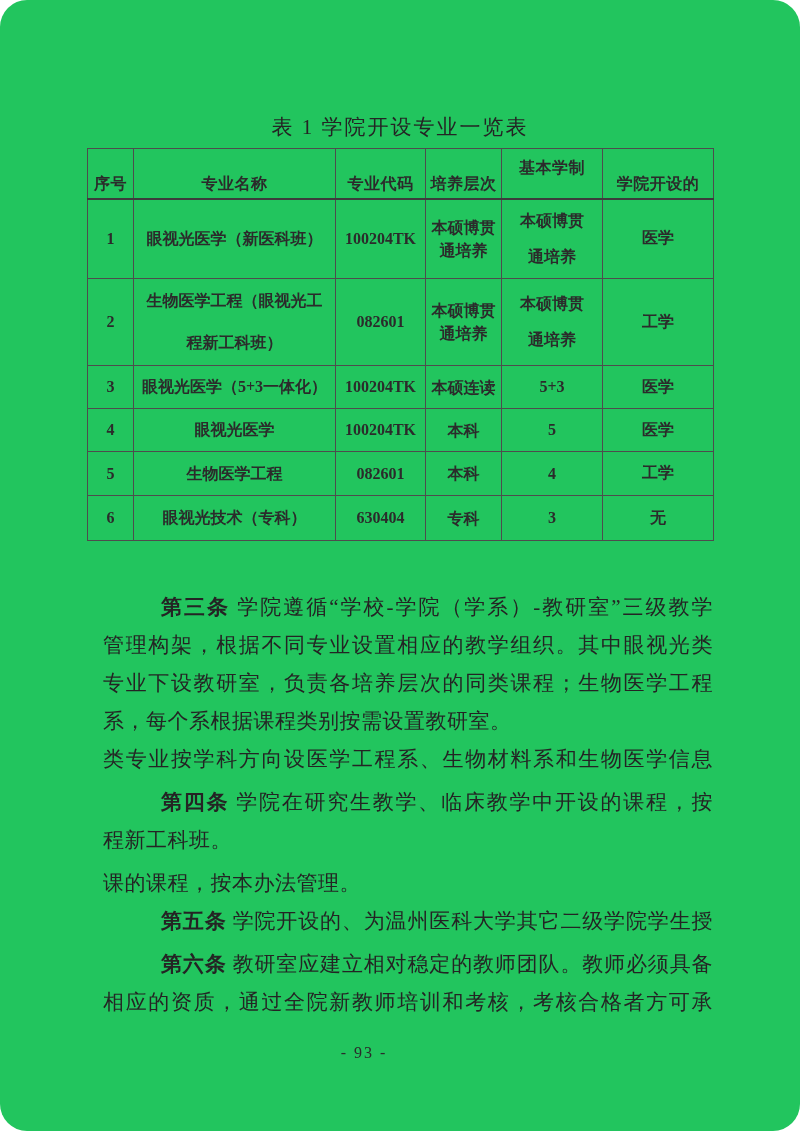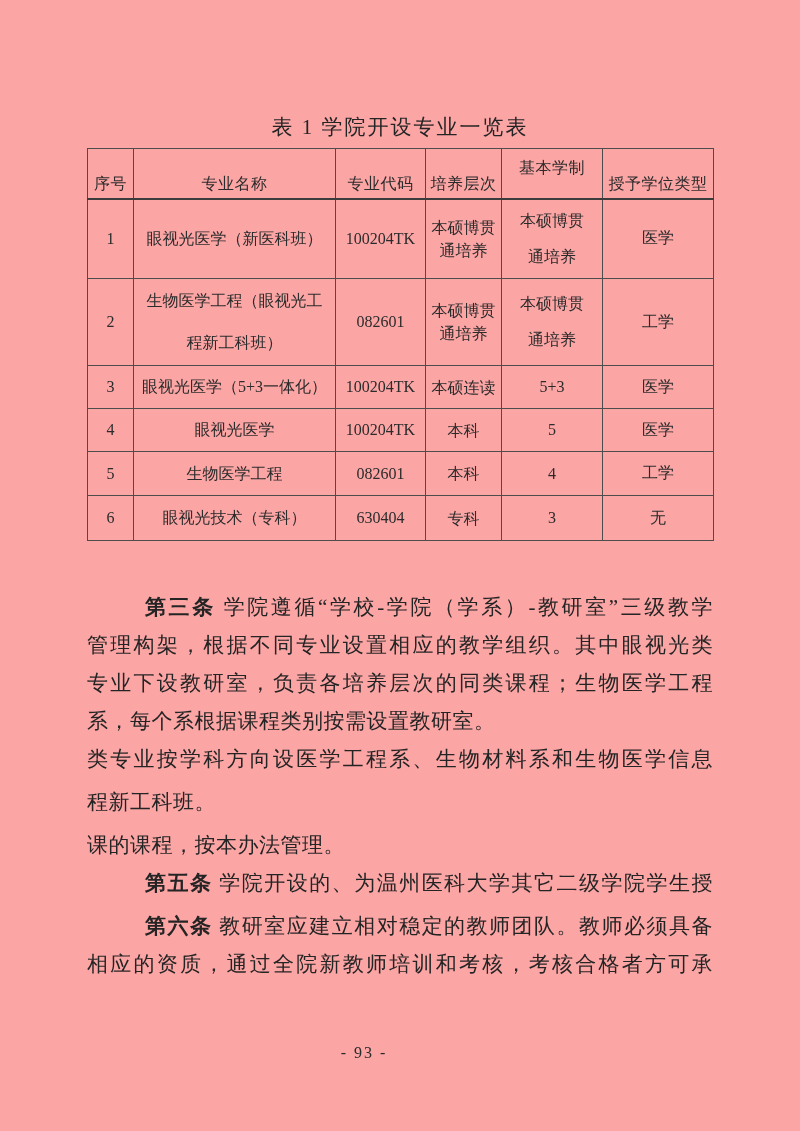--- a/index.html
+++ b/index.html
@@ -4,63 +4,63 @@
 <style>
   html,body{margin:0;padding:0;}
   body{
     width:800px;height:1131px;
     background:#ffffff;
     font-family:"Liberation Serif", serif;
     color:#272727;
     position:relative;
     overflow:hidden;
   }
-  .page{position:absolute;inset:0;background:#fca5a5;}
+  .page{position:absolute;inset:0;background:#22c55e;border-radius:27px;}
 
   
   .doc-title{
     position:absolute;top:113px;left:87px;width:626px;
     text-align:center;
     font-size:21px;letter-spacing:2px;
     color:#242424;
   }
 
   
   .tbl-wrap{position:absolute;top:148px;left:87px;width:626px;}
   table{
     border-collapse:collapse;table-layout:fixed;width:626px;
     font-size:16px;color:#2b2b2b;
   }
   th,td{
     border:1.5px solid #4d4d4d;
     text-align:center;vertical-align:middle;
     padding:0 2px;
     white-space:pre-line;
-    font-weight:normal;
+    font-weight:bold;
   }
   thead tr{height:50px;}
   thead th{vertical-align:bottom;padding-bottom:3px;letter-spacing:0.5px;}
   thead th.vt{vertical-align:top;padding-top:9px;}
   thead th{border-bottom:2.5px solid #3c3c3c;}
   tbody td:nth-child(2){line-height:42px;}
   tbody td:nth-child(4){line-height:23px;}
   tbody td:nth-child(5){line-height:36px;}
   tr.r1{height:80px;}
   tr.r2{height:87px;}
   tr.r3{height:43px;}
   tr.r4{height:43px;}
   tr.r5{height:44px;}
   tr.r6{height:45px;}
 
   
   .body-text{
     position:absolute;top:588px;left:87px;width:626px;
     font-size:21px;letter-spacing:0.5px;color:#242424;
   }
-  .para{margin:0 0 5px 0;}
+  .para{margin:0 0 5px 16px;}
   .line{height:38px;line-height:38px;}
   .jfull{text-align:justify;text-align-last:justify;}
   .last{text-align:left;}
   .indent{padding-left:58px;}
   .b{font-weight:bold;}
 
   
   .footer{
     position:absolute;top:1044px;left:0;width:728px;
     text-align:center;font-size:16px;letter-spacing:2px;color:#2b2b2b;
@@ -83,21 +83,21 @@
           <col style="width:101px">
           <col style="width:111px">
       </colgroup>
       <thead>
         <tr>
           <th>序号</th>
           <th>专业名称</th>
           <th>专业代码</th>
           <th>培养层次</th>
           <th class="vt">基本学制</th>
-          <th>授予学位类型</th>
+          <th>学院开设的</th>
         </tr>
       </thead>
       <tbody>
         <tr class="r1">
           <td>1</td>
           <td>眼视光医学（新医科班）</td>
           <td>100204TK</td>
           <td>本硕博贯
 通培养</td>
           <td>本硕博贯
@@ -153,20 +153,21 @@
 
   <div class="body-text">
     <div class="para">
       <div class="line jfull indent"><span class="b">第三条</span><span> 学院遵循“学校-学院（学系）-教研室”三级教学</span></div>
       <div class="line jfull">管理构架，根据不同专业设置相应的教学组织。其中眼视光类</div>
       <div class="line jfull">专业下设教研室，负责各培养层次的同类课程；生物医学工程</div>
       <div class="line last">系，每个系根据课程类别按需设置教研室。</div>
       <div class="line jfull">类专业按学科方向设医学工程系、生物材料系和生物医学信息</div>
     </div>
     <div class="para">
+      <div class="line jfull indent"><span class="b">第四条</span><span> 学院在研究生教学、临床教学中开设的课程，按</span></div>
       <div class="line last">程新工科班。</div>
     </div>
     <div class="para">
       <div class="line last">课的课程，按本办法管理。</div>
       <div class="line jfull indent"><span class="b">第五条</span><span> 学院开设的、为温州医科大学其它二级学院学生授</span></div>
     </div>
     <div class="para">
       <div class="line jfull indent"><span class="b">第六条</span><span> 教研室应建立相对稳定的教师团队。教师必须具备</span></div>
       <div class="line jfull">相应的资质，通过全院新教师培训和考核，考核合格者方可承</div>
     </div>

